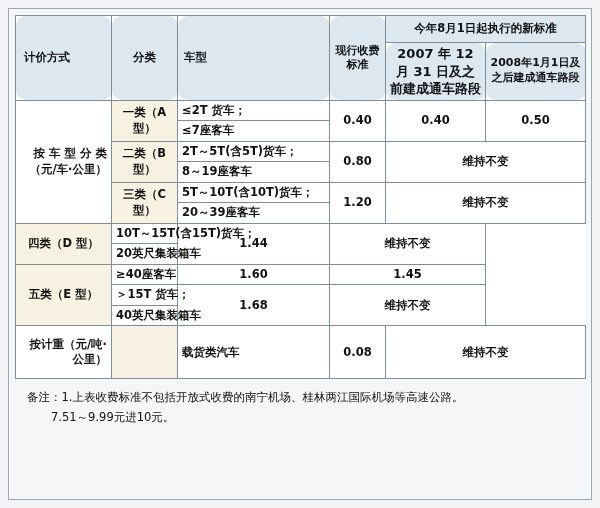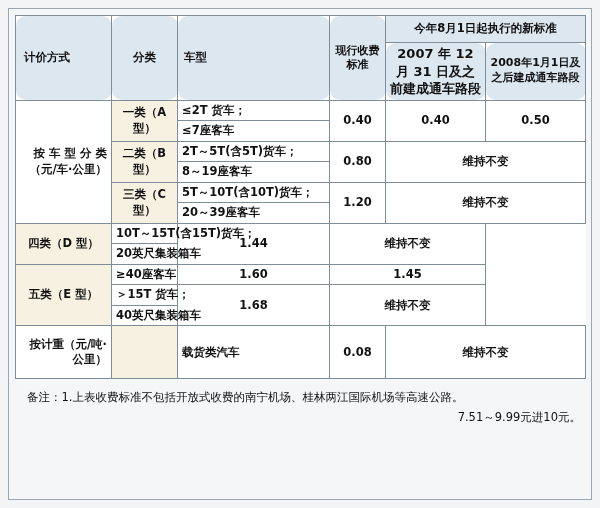--- a/index.html
+++ b/index.html
@@ -131,21 +131,20 @@
   }
   .notes .line {
     white-space: nowrap;
     margin-left: 8px;
   }
   .notes .indent {
     padding-left: 14px;
   }
   .notes .indent2 {
     padding-left: 24px;
-    text-align: right;
   }
 </style>
 </head>
 <body>
 
 <div id="page">
   <div class="outer-frame">
 
 
     <table class="fee">

